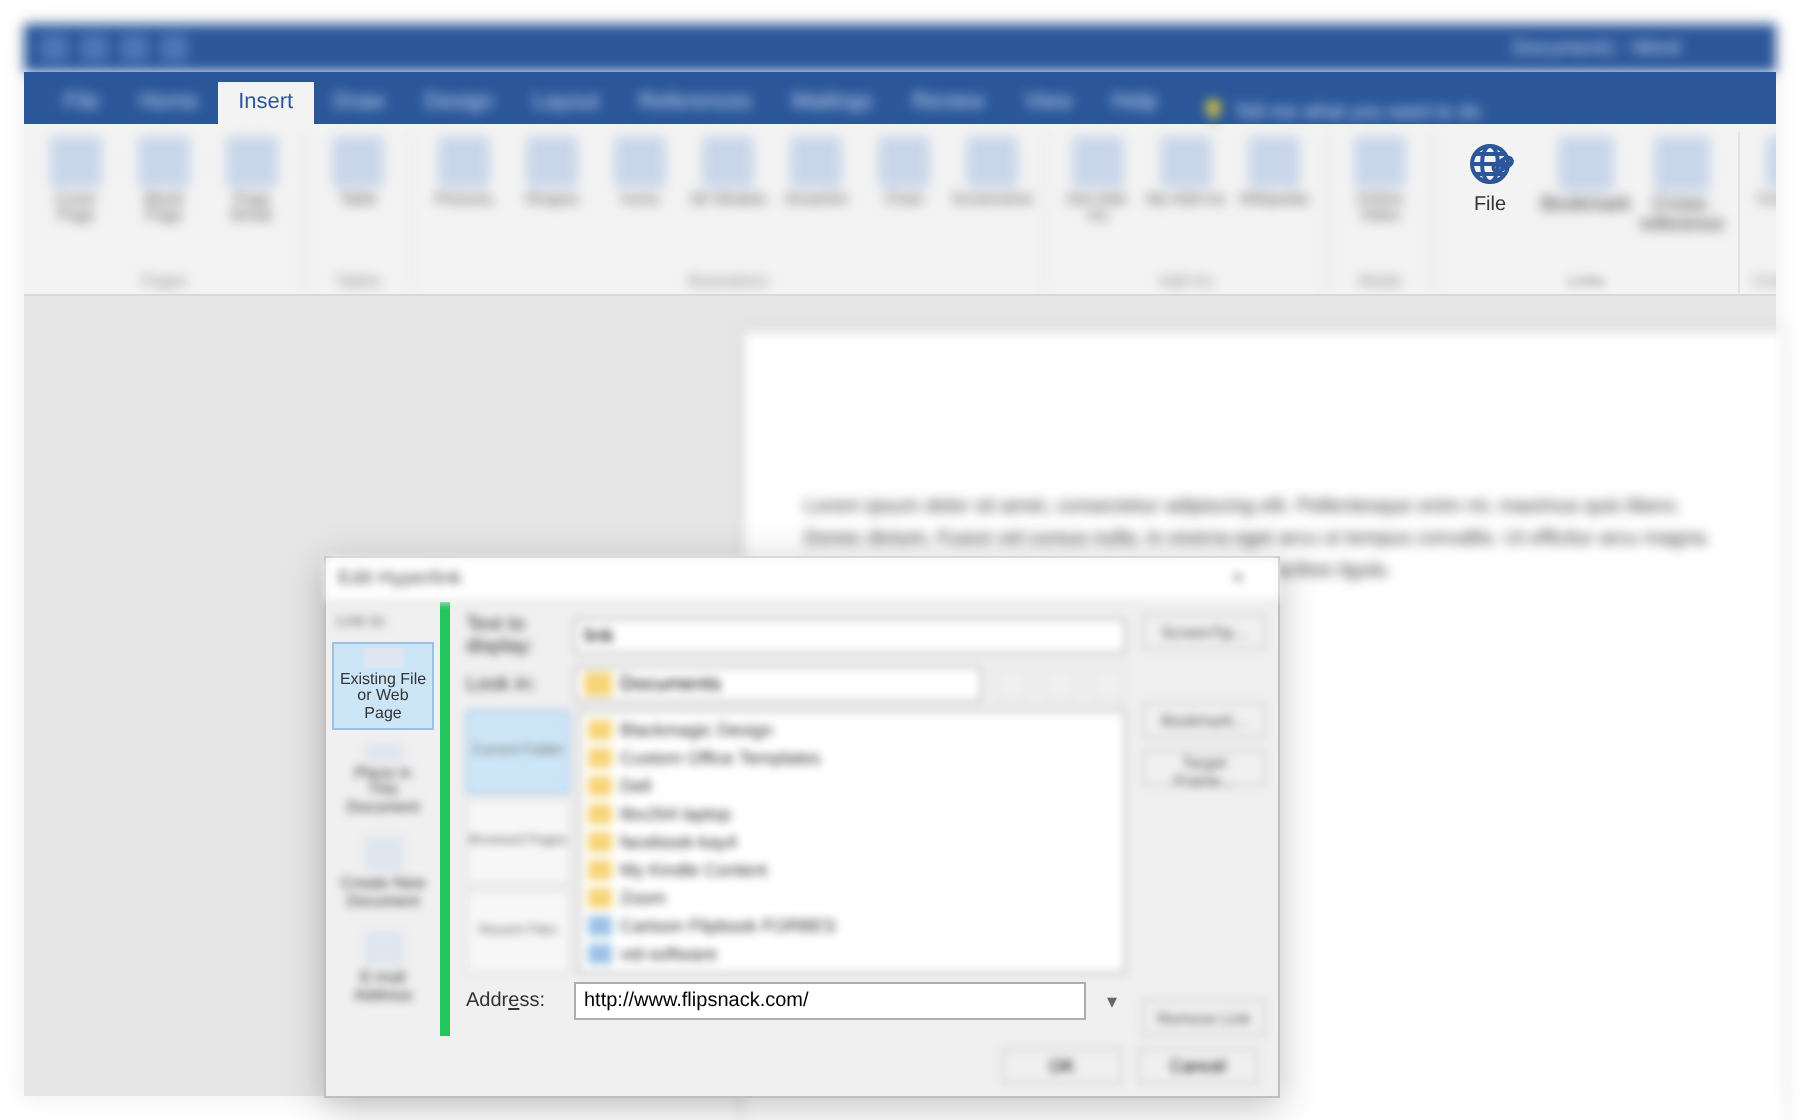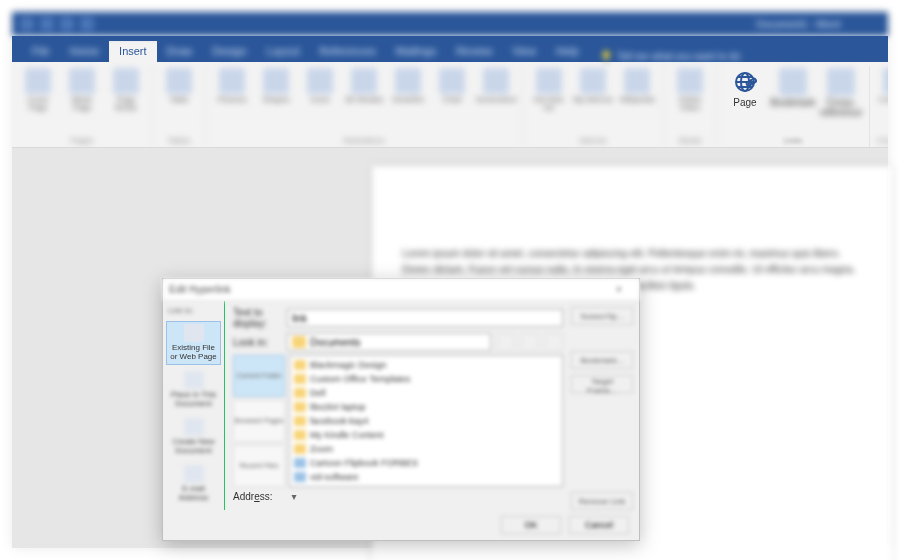--- a/index.html
+++ b/index.html
@@ -35,21 +35,21 @@
   .page { position:absolute; left:360px; top:18px; width:520px; height:400px; background:#fff; box-shadow:0 0 6px rgba(0,0,0,.15); padding:80px 30px 20px; filter:blur(3px); }
   .page p { font-size:10px; color:#333; line-height:1.6; margin:0; }
 
   
   .dialog { position:absolute; left:150px; top:266px; width:478px; background:#f0f0f0; border:1px solid #bfbfbf; box-shadow:0 4px 18px rgba(0,0,0,.25); font-size:10px; }
   .dlg-title { height:22px; background:#fff; border-bottom:1px solid #e2e2e2; display:flex; align-items:center; padding:0 6px; filter:blur(2px); }
   .dlg-title span:first-child { color:#555; }
   .dlg-title .x { margin-left:auto; width:28px; text-align:center; color:#555; }
 
   .dlg-body { display:flex; }
-  .linkto-col { width:62px; background:#f0f0f0; border-right:1px solid #22c55e; padding:4px 3px; display:flex; flex-direction:column; gap:3px; }
+  .linkto-col { width:62px; background:#f0f0f0; border-right:5px solid #22c55e; padding:4px 3px; display:flex; flex-direction:column; gap:3px; }
   .linkto-lbl { font-size:8px; color:#666; padding:1px 2px 3px; filter:blur(2px); }
   .linkto-btn { height:44px; border:1px solid transparent; display:flex; flex-direction:column; align-items:center; justify-content:center; gap:2px; font-size:8px; color:#333; text-align:center; line-height:1.1; padding:2px; }
   .linkto-btn.sel { background:#cde6f7; border-color:#9bc2e6; filter:none; }
   .linkto-btn:not(.sel) { filter:blur(2px); }
   .linkto-btn .ic { width:20px; height:18px; background:#e0e6ef; border-radius:2px; }
 
   .mid { flex:1; padding:6px 8px 8px; display:flex; flex-direction:column; gap:4px; }
   .fldrow { display:flex; align-items:center; gap:6px; }
   .fldrow label { width:48px; font-size:10px; color:#333; filter:blur(2px); }
   .fldrow.sharp label { filter:none; }
@@ -201,21 +201,21 @@
                   <circle cx="14" cy="14" r="9"></circle>
                   <ellipse cx="14" cy="14" rx="4" ry="9"></ellipse>
                   <path d="M5 14h18M7 9h14M7 19h14"></path>
                 </g>
                 <g stroke="#2b579a" stroke-width="2" fill="none" transform="translate(15 15) rotate(-30)">
                   <rect x="0" y="0" width="6" height="4" rx="2"></rect>
                   <rect x="4" y="0" width="6" height="4" rx="2"></rect>
                 </g>
               </svg>
           </div>
-          <span>Page</span>
+          <span>File</span>
         </div>
         <div class="rbtn-l" style="filter:blur(3px)">
             <div class="ic" style="background:#c9d6ea"></div>
             <span>Bookmark</span>
           </div>
         <div class="rbtn-l" style="filter:blur(3px)">
             <div class="ic" style="background:#c9d6ea"></div>
             <span>Cross-reference</span>
           </div>
       </div>
@@ -322,20 +322,21 @@
                 <span>Cartoon Flipbook FORBES</span>
               </div>
             <div class="it">
                 <div class="fi doc"></div>
                 <span>vid-software</span>
               </div>
           </div>
         </div>
         <div class="fldrow sharp">
           <label>Addr<u>e</u>ss:</label>
+          <input value="http://www.flipsnack.com/" style="">
           <span style="width:14px;text-align:center;color:#666">▾</span>
         </div>
       </div>
 
       <div class="rcol">
         <button>ScreenTip...</button>
         <div style="height:14px"></div>
         <button>Bookmark...</button>
         <button>Target Frame...</button>
         <div style="flex:1"></div>

